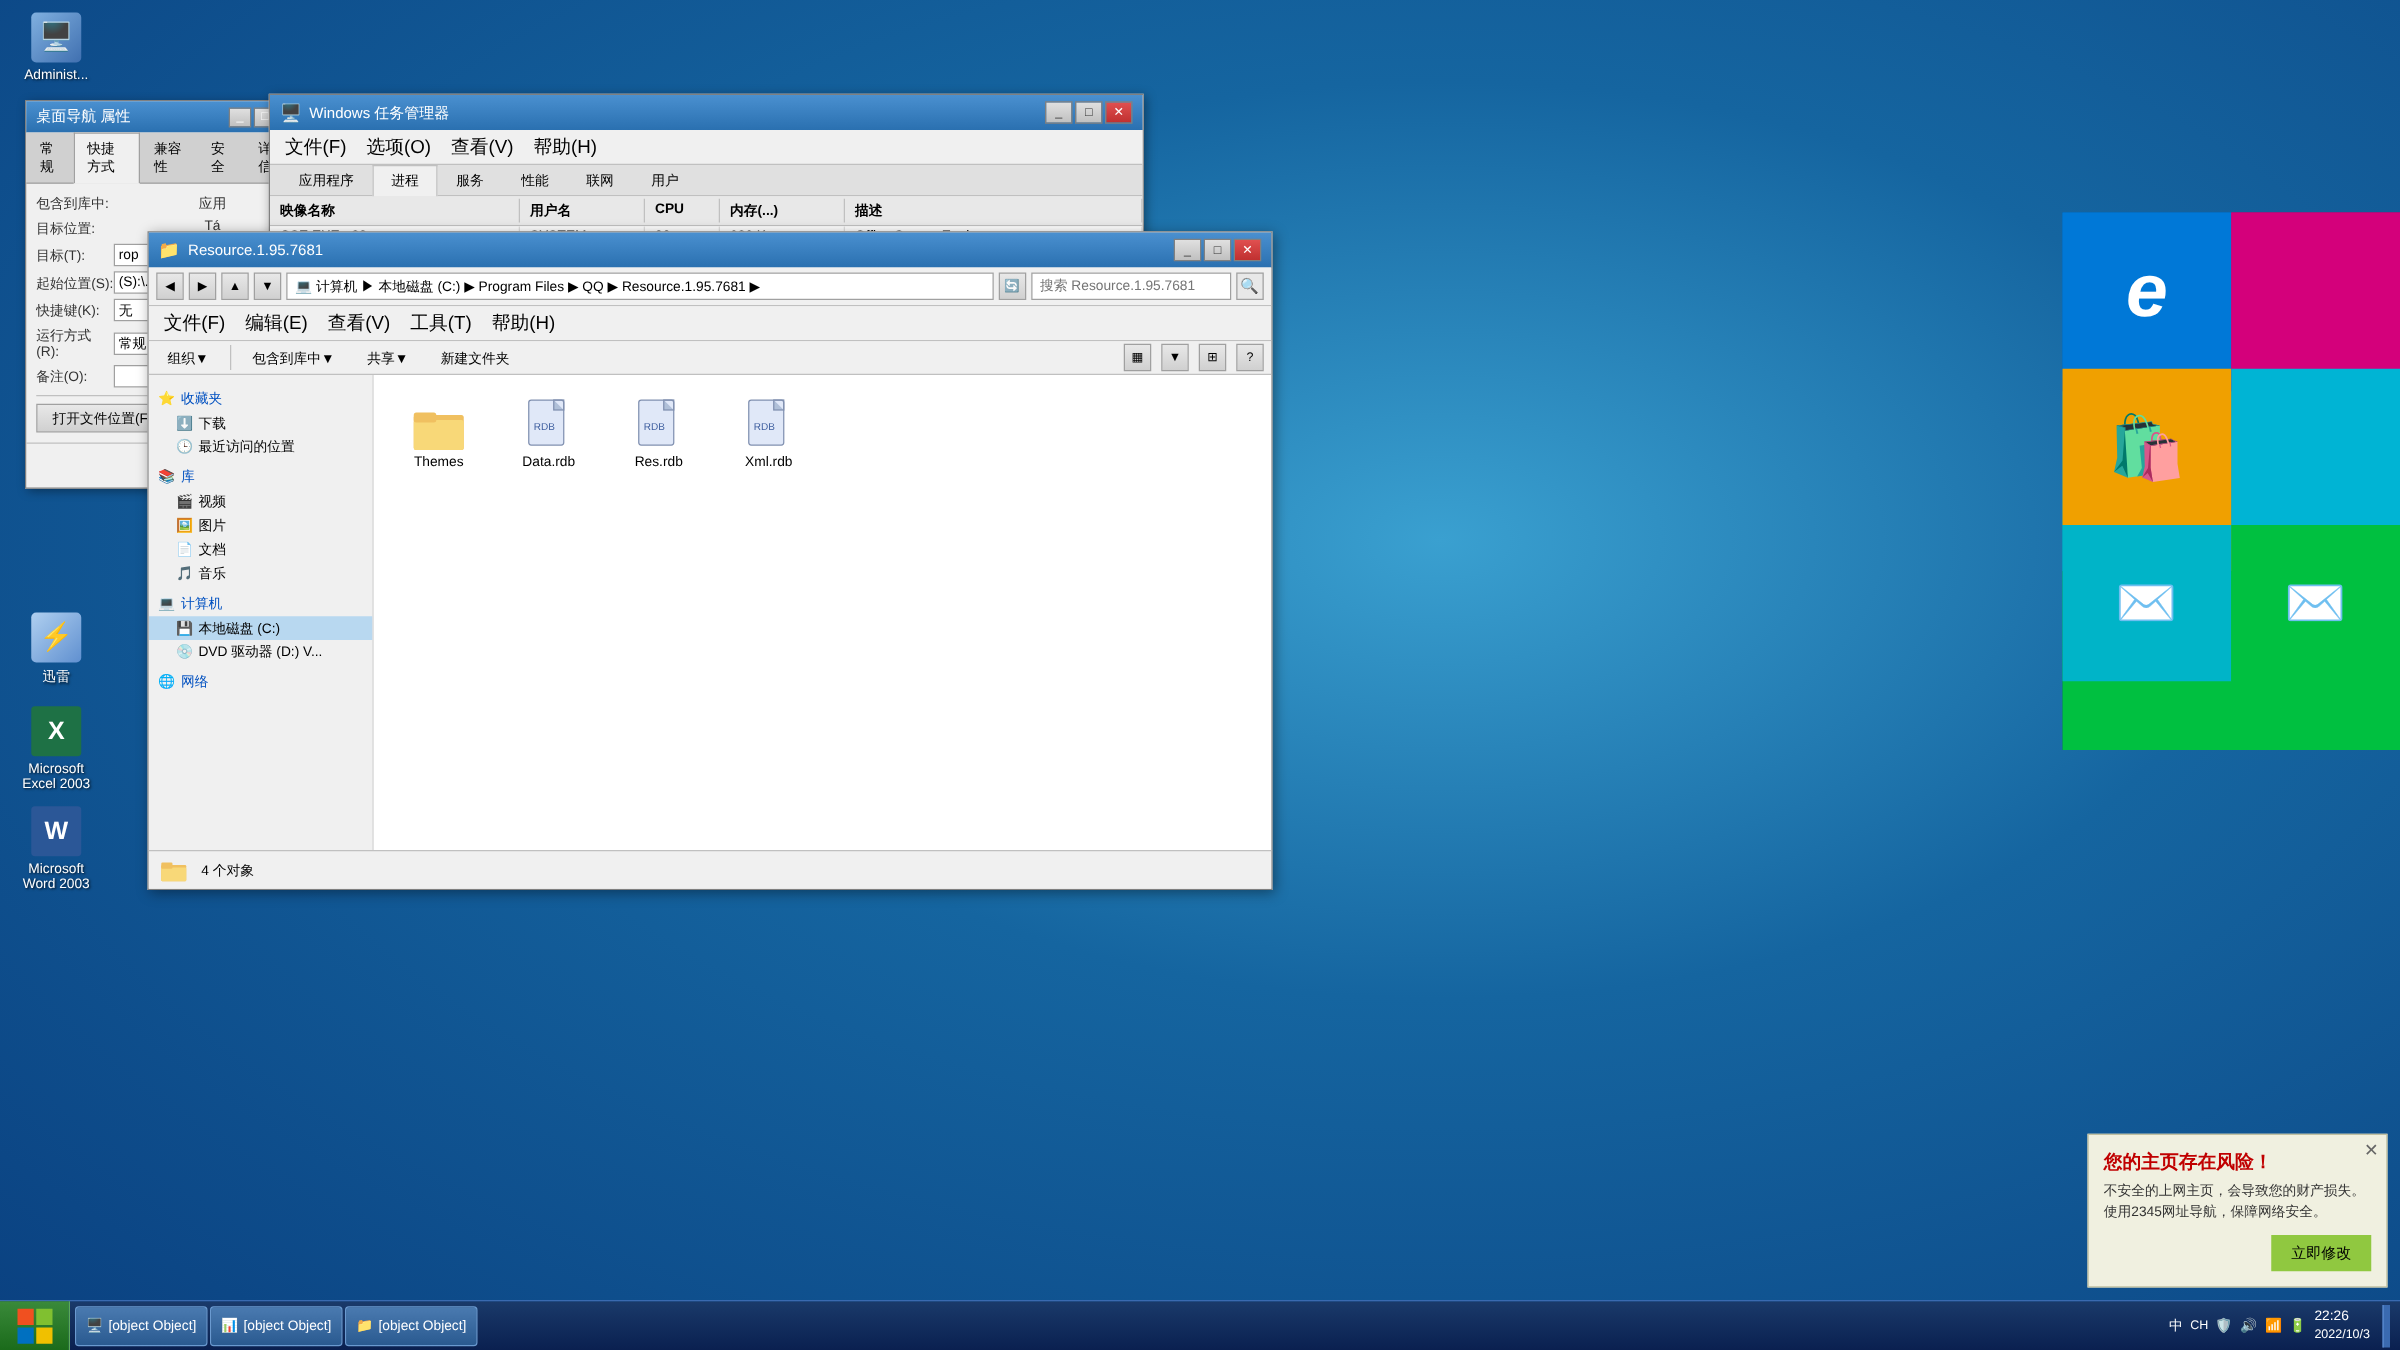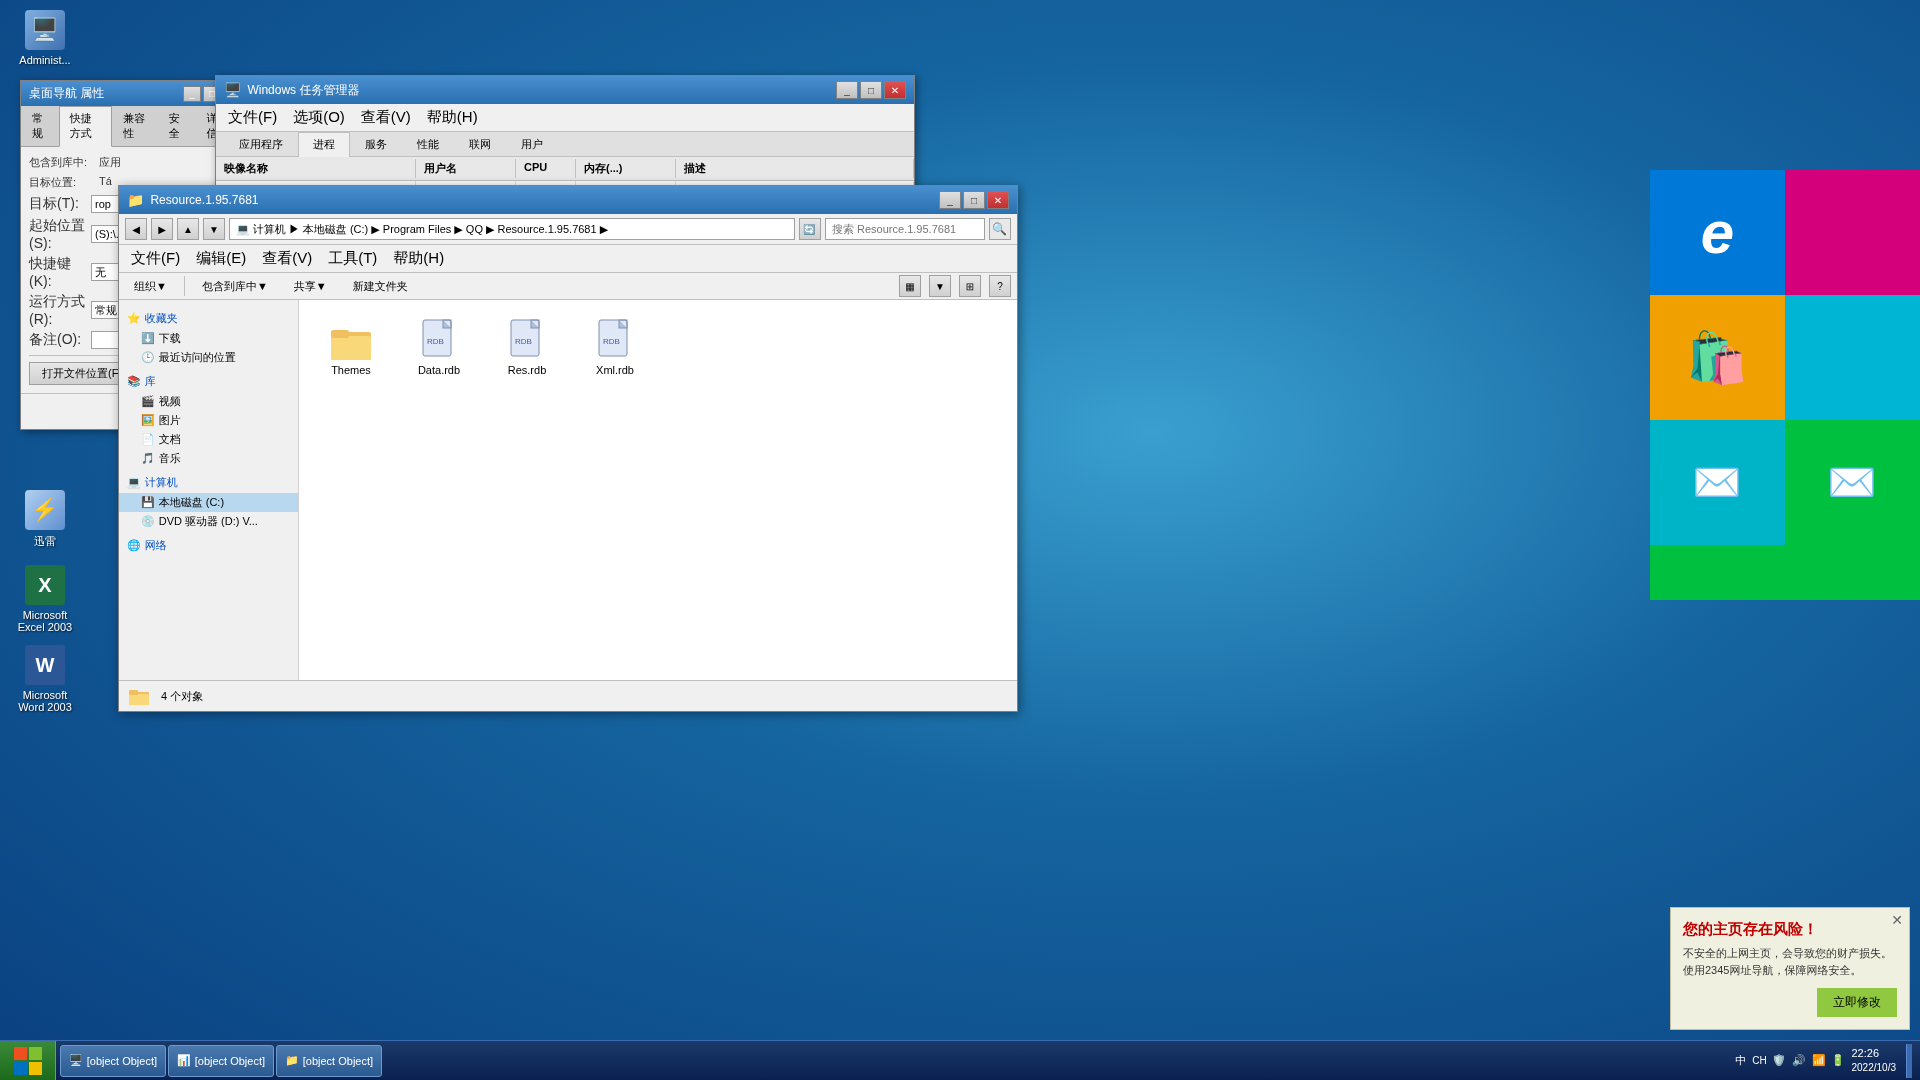--- a/index.html
+++ b/index.html
@@ -227,34 +227,35 @@
       align-items: flex-start;
     }
     .dialog-label {
       width: 70px;
       color: #333;
       flex-shrink: 0;
     }
     .dialog-value {
       color: #333;
       flex: 1;
+      text-align: center;
     }
     .dialog-separator {
       border: none;
       border-top: 1px solid #c0c0c0;
       margin: 6px 0;
     }
     .dialog-input-row {
       display: flex;
       margin-bottom: 4px;
       align-items: center;
     }
     .dialog-input-label {
       width: 70px;
-      font-size: 14px;
+      font-size: 11px;
       color: #333;
     }
     .dialog-input {
       flex: 1;
       height: 18px;
       border: 1px solid #a0a0a0;
       font-size: 11px;
       padding: 1px 3px;
     }
     .dialog-footer {

